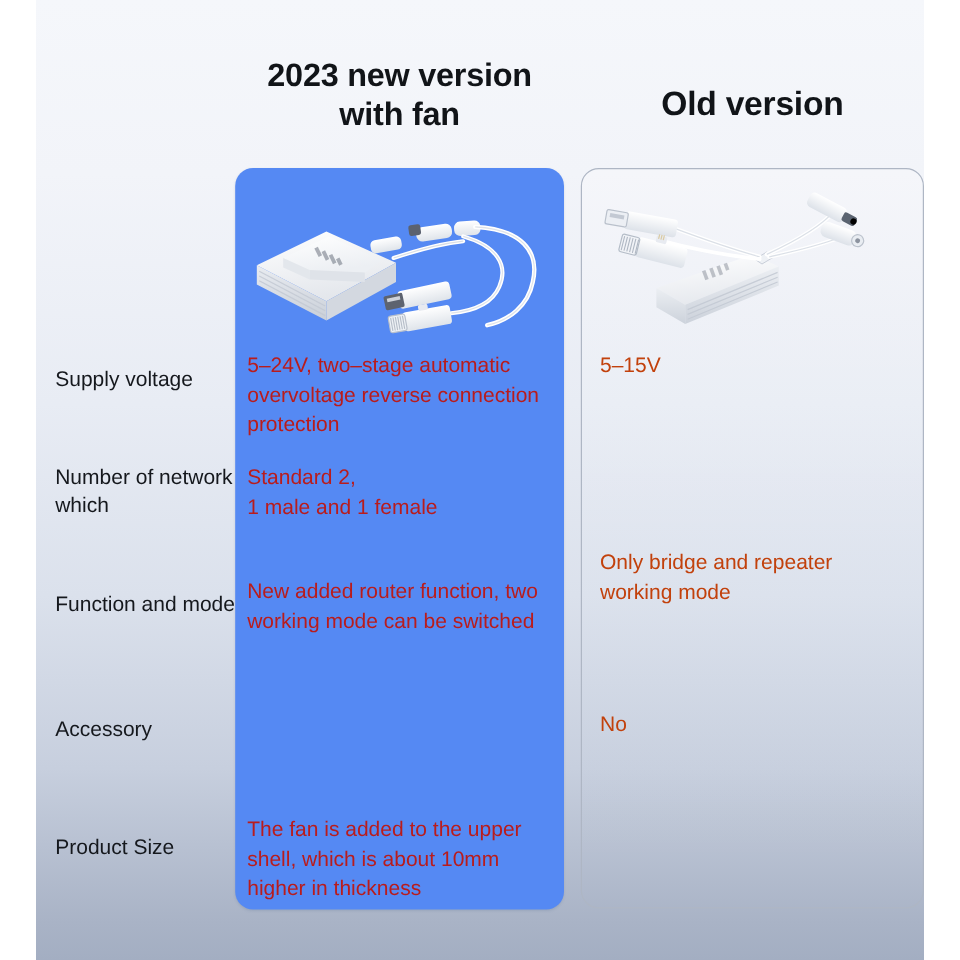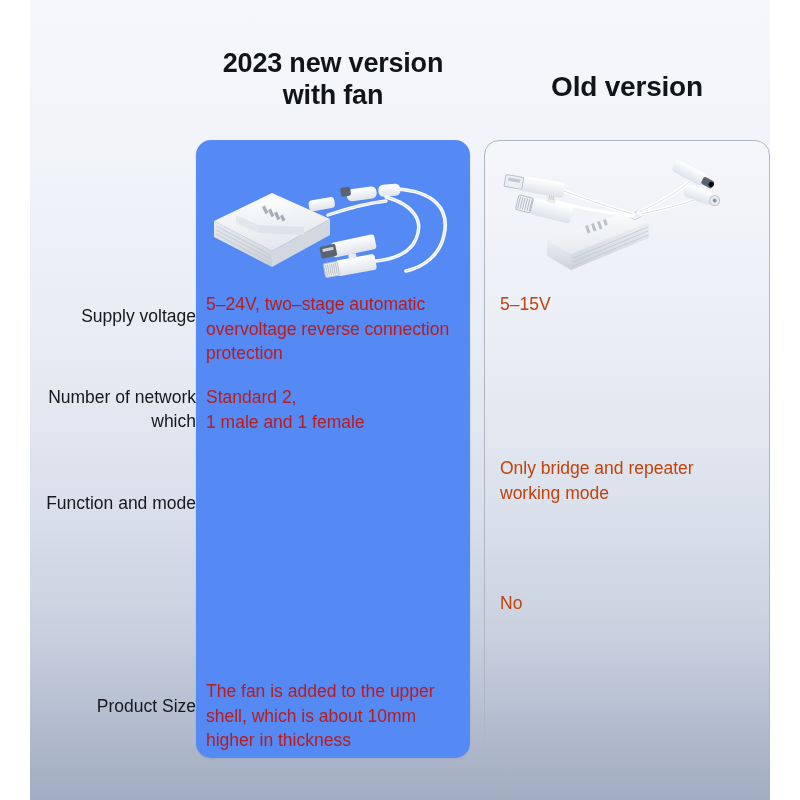--- a/index.html
+++ b/index.html
@@ -40,21 +40,21 @@
   }
 
   
   .photo{position:absolute;}
   #photo-new{left:200px;top:163px;width:268px;height:126px;}
   #photo-old{left:487px;top:160px;width:280px;height:130px;}
 
   
   .label{
     position:absolute;left:46px;width:150px;
-    color:#15181d;font-size:17.5px;line-height:24px;text-align:right;
+    color:#15181d;font-size:17.5px;line-height:24px;
   }
   .cell-new{
     position:absolute;left:206px;width:256px;
     color:#b91c1c;font-size:17.5px;line-height:24.5px;
   }
   .cell-old{
     position:absolute;left:500px;width:256px;
     color:#c2410c;font-size:17.5px;line-height:24.5px;
   }
 </style>
@@ -227,21 +227,23 @@
 
   <div class="label" style="top:304px">Supply voltage</div>
   <div class="cell-new" style="top:292px">5–24V, two–stage automatic overvoltage reverse connection protection</div>
   <div class="cell-old" style="top:292px">5–15V</div>
 
   <div class="label" style="top:385px">Number of network which</div>
   <div class="cell-new" style="top:385px;white-space:pre-line">Standard 2,
 1 male and 1 female</div>
 
   <div class="label" style="top:491px">Function and mode</div>
+  <div class="cell-new" style="top:480px">New added router function, two working mode can be switched</div>
   <div class="cell-old" style="top:456px">Only bridge and repeater working mode</div>
 
+  <div class="label" style="top:595px">Accessory</div>
   <div class="cell-old" style="top:591px">No</div>
 
   <div class="label" style="top:694px">Product Size</div>
   <div class="cell-new" style="top:679px">The fan is added to the upper shell, which is about 10mm higher in thickness</div>
   <div class="cell-old" style="top:679px"></div>
 
 </div>
 
 </body></html>

